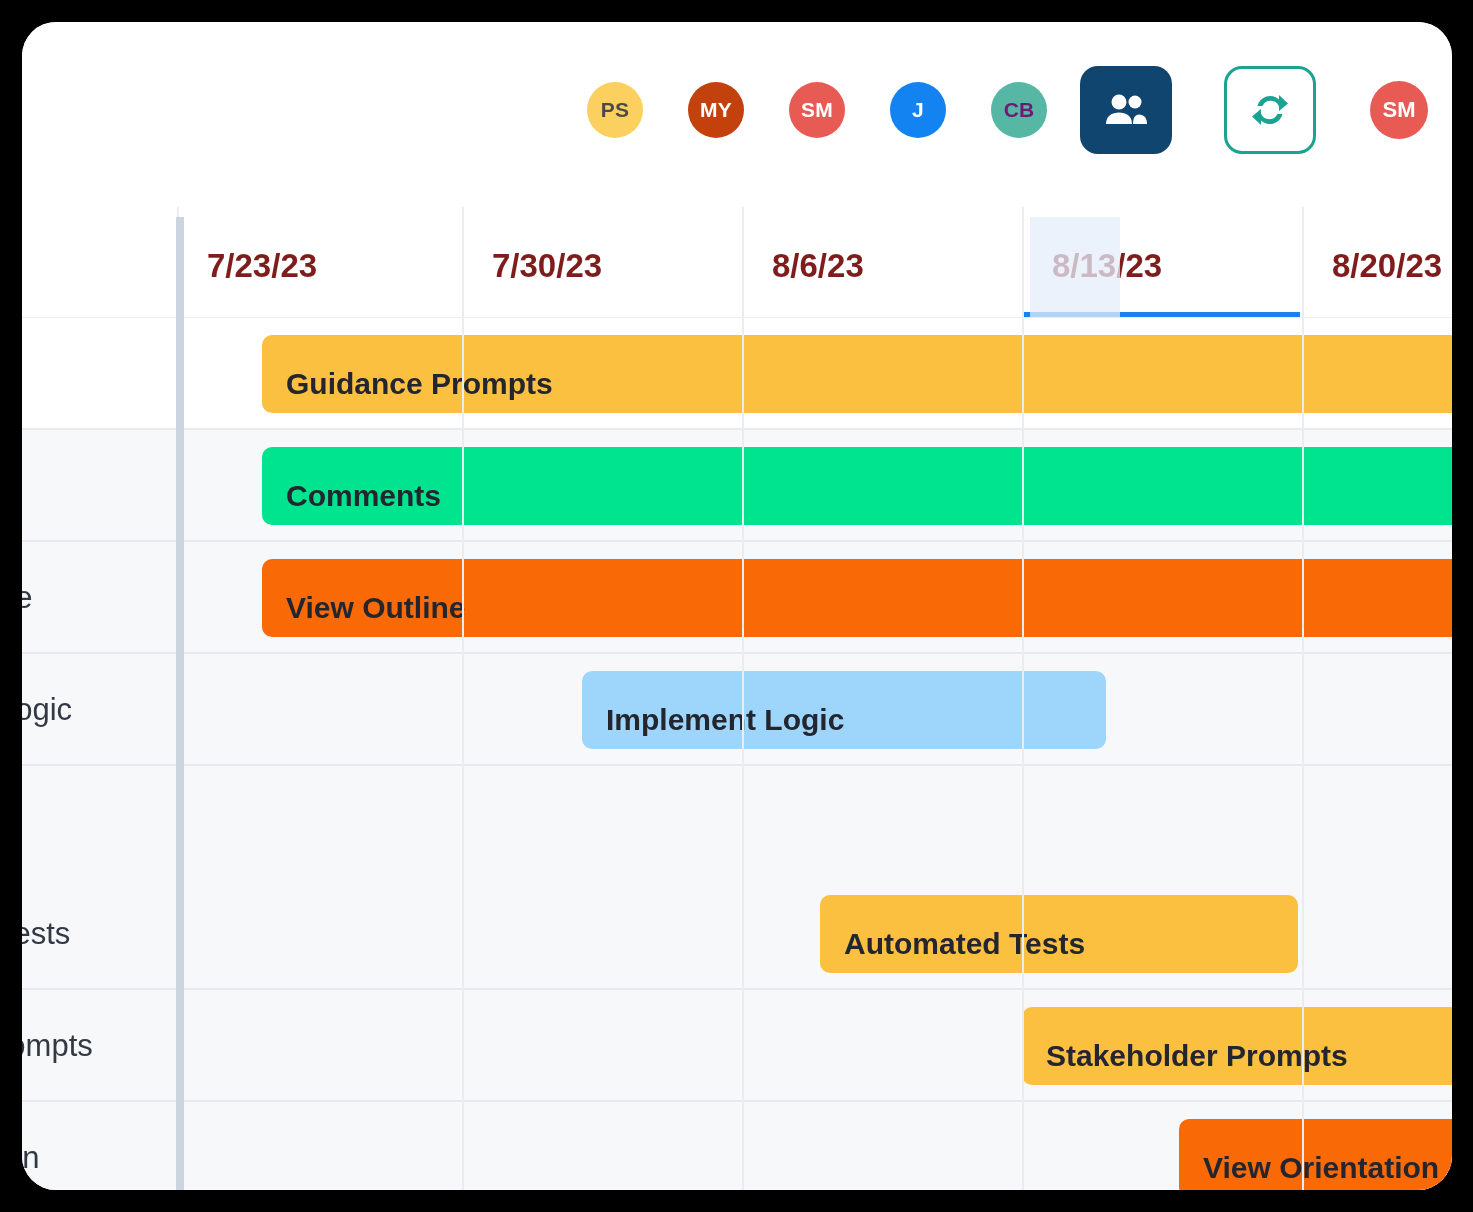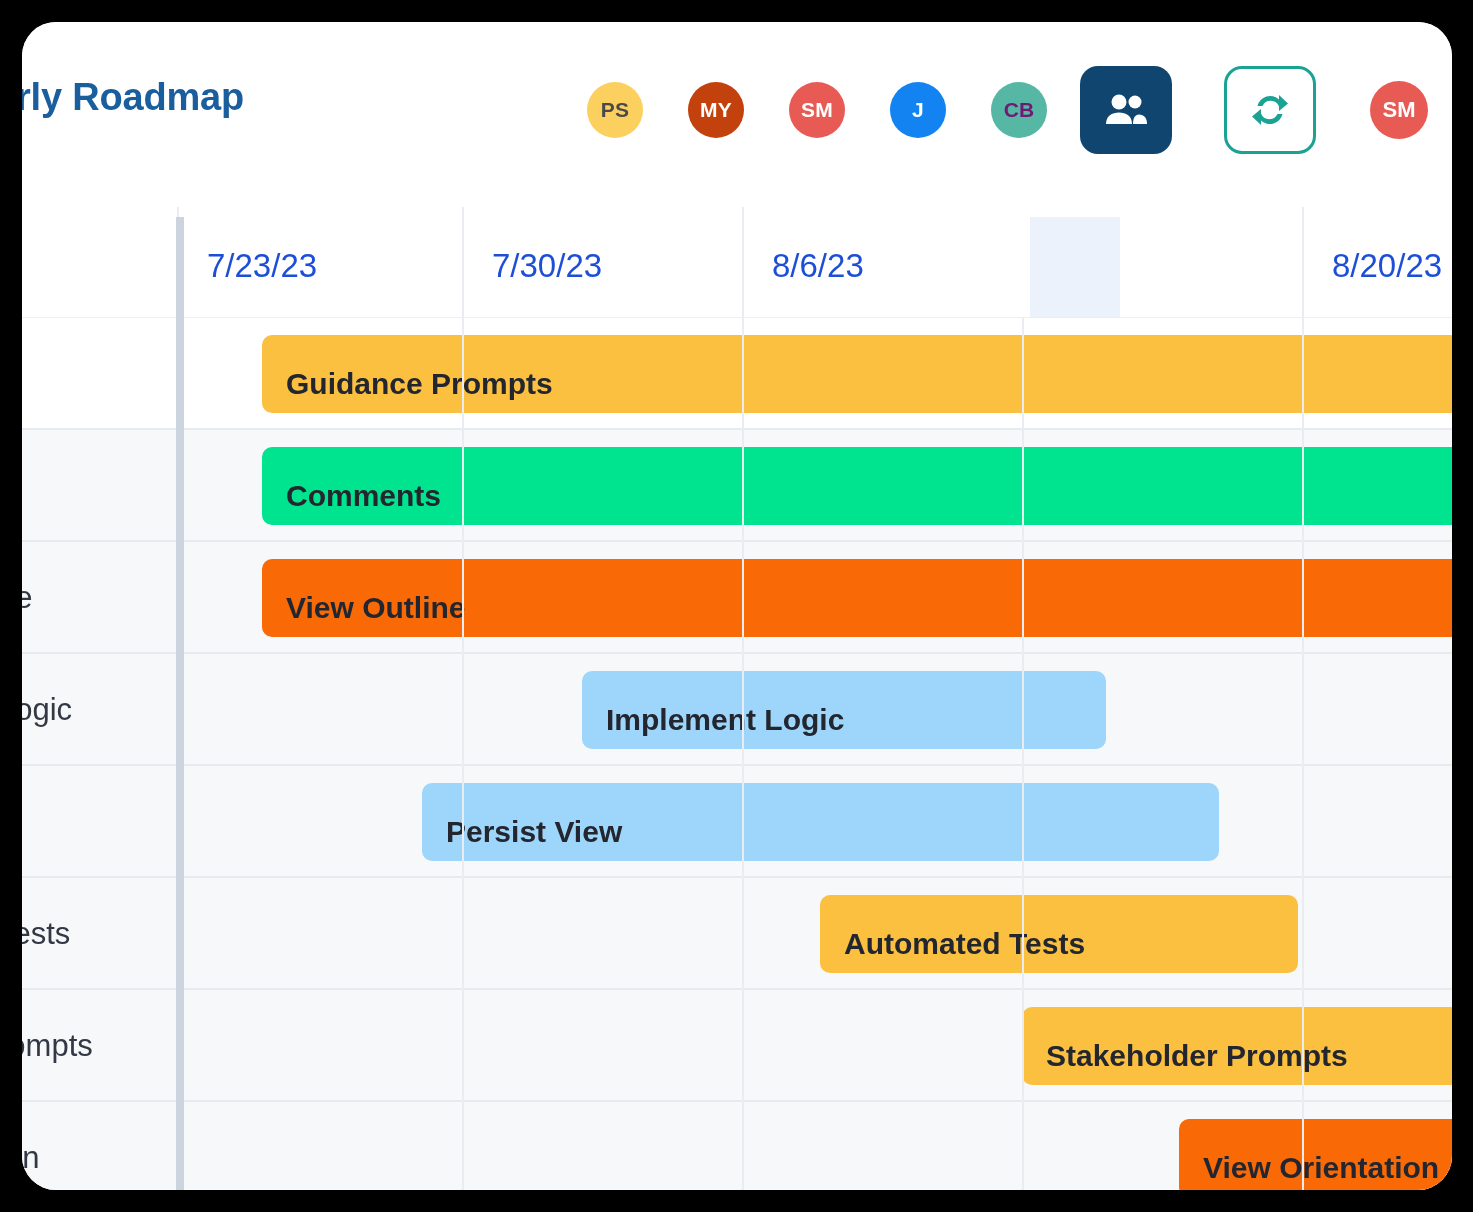--- a/index.html
+++ b/index.html
@@ -119,22 +119,22 @@
     top: 0;
     height: 110px;
     box-sizing: border-box;
     border-left: 2px solid #e9ecf0;
   }
   .th-label {
     position: absolute;
     left: 28px;
     bottom: 32px;
     font-size: 33px;
-    font-weight: normal;
-    color: #1d4ed8;
+    font-weight: bold;
+    color: #7f1d1d;
     white-space: nowrap;
   }
   .th-cell.active::after {
     content: "";
     position: absolute;
     left: 0;
     right: 2px;
     bottom: 0;
     height: 5px;
     background: #1a82f0;
@@ -218,21 +218,20 @@
   }
 
   svg { display: block; }
 </style>
 </head>
 <body>
 
 <div id="app">
 
   <div class="header">
-    <div class="page-title">rly Roadmap</div>
 
     <div class="header-actions">
       <div class="avatar-group">
           <div class="avatar" style="background: rgb(251, 208, 95); color: rgb(74, 74, 74); z-index: 10;">PS</div>
           <div class="avatar" style="background: #c2410c; color: rgb(255, 255, 255); z-index: 9;">MY</div>
           <div class="avatar" style="background: rgb(231, 91, 84); color: rgb(255, 255, 255); z-index: 8;">SM</div>
           <div class="avatar" style="background: rgb(18, 131, 240); color: rgb(255, 255, 255); z-index: 7;">J</div>
           <div class="avatar" style="background: rgb(85, 183, 164); color: #701a75; z-index: 6;">CB</div>
         </div>
 
@@ -263,20 +262,23 @@
   <div class="timeline-head">
       <div class="th-cell" style="left: 155px; width: 285px;">
         <div class="th-label">7/23/23</div>
       </div>
       <div class="th-cell" style="left: 440px; width: 280px;">
         <div class="th-label">7/30/23</div>
       </div>
       <div class="th-cell" style="left: 720px; width: 280px;">
         <div class="th-label">8/6/23</div>
       </div>
+      <div class="th-cell active" style="left: 1000px; width: 280px;">
+        <div class="th-label">8/13/23</div>
+      </div>
       <div class="th-cell" style="left: 1280px; width: 180px;">
         <div class="th-label">8/20/23</div>
       </div>
     </div>
 
   <div class="today-band"></div>
 
   <div class="grid-body">
       <div class="row highlight" style="top: 0px;">
         <div class="row-label">s</div>
@@ -295,26 +297,20 @@
         <div class="bar" style="background: rgb(249, 106, 7); left: 240px; width: 1220px;">
           <span class="bar-label">View Outline</span>
         </div>
       </div>
       <div class="row" style="top: 336px;">
         <div class="row-label">Logic</div>
         <div class="bar" style="background: rgb(158, 213, 251); left: 560px; width: 524px;">
           <span class="bar-label">Implement Logic</span>
         </div>
       </div>
-      <div class="row" style="top: 448px;">
-        <div class="row-label">w</div>
-        <div class="bar" style="background: rgb(158, 213, 251); left: 400px; width: 797px;">
-          <span class="bar-label">Persist View</span>
-        </div>
-      </div>
       <div class="row" style="top: 560px;">
         <div class="row-label">Tests</div>
         <div class="bar" style="background: rgb(251, 192, 63); left: 798px; width: 478px;">
           <span class="bar-label">Automated Tests</span>
         </div>
       </div>
       <div class="row" style="top: 672px;">
         <div class="row-label">rompts</div>
         <div class="bar" style="background: rgb(251, 192, 63); left: 1000px; width: 460px;">
           <span class="bar-label">Stakeholder Prompts</span>

